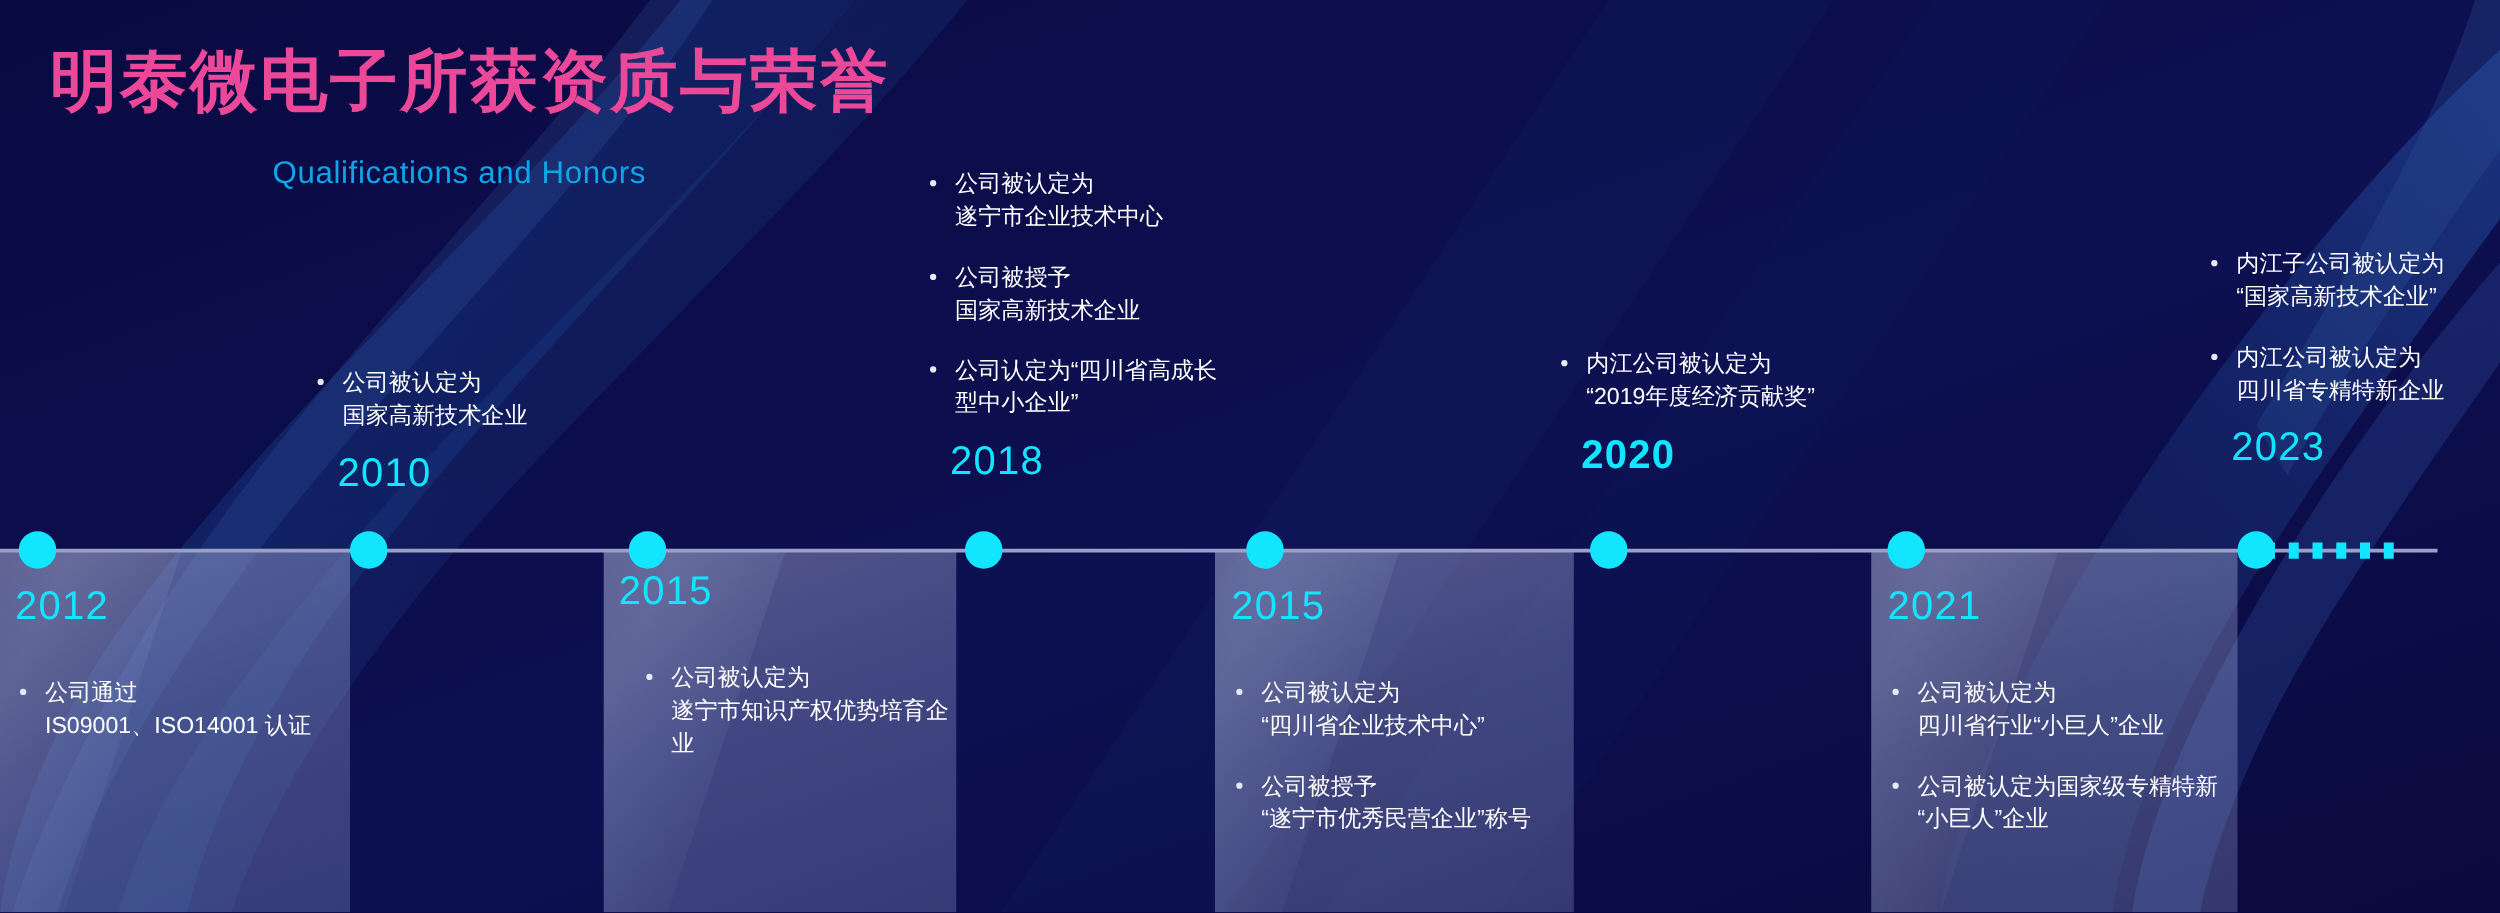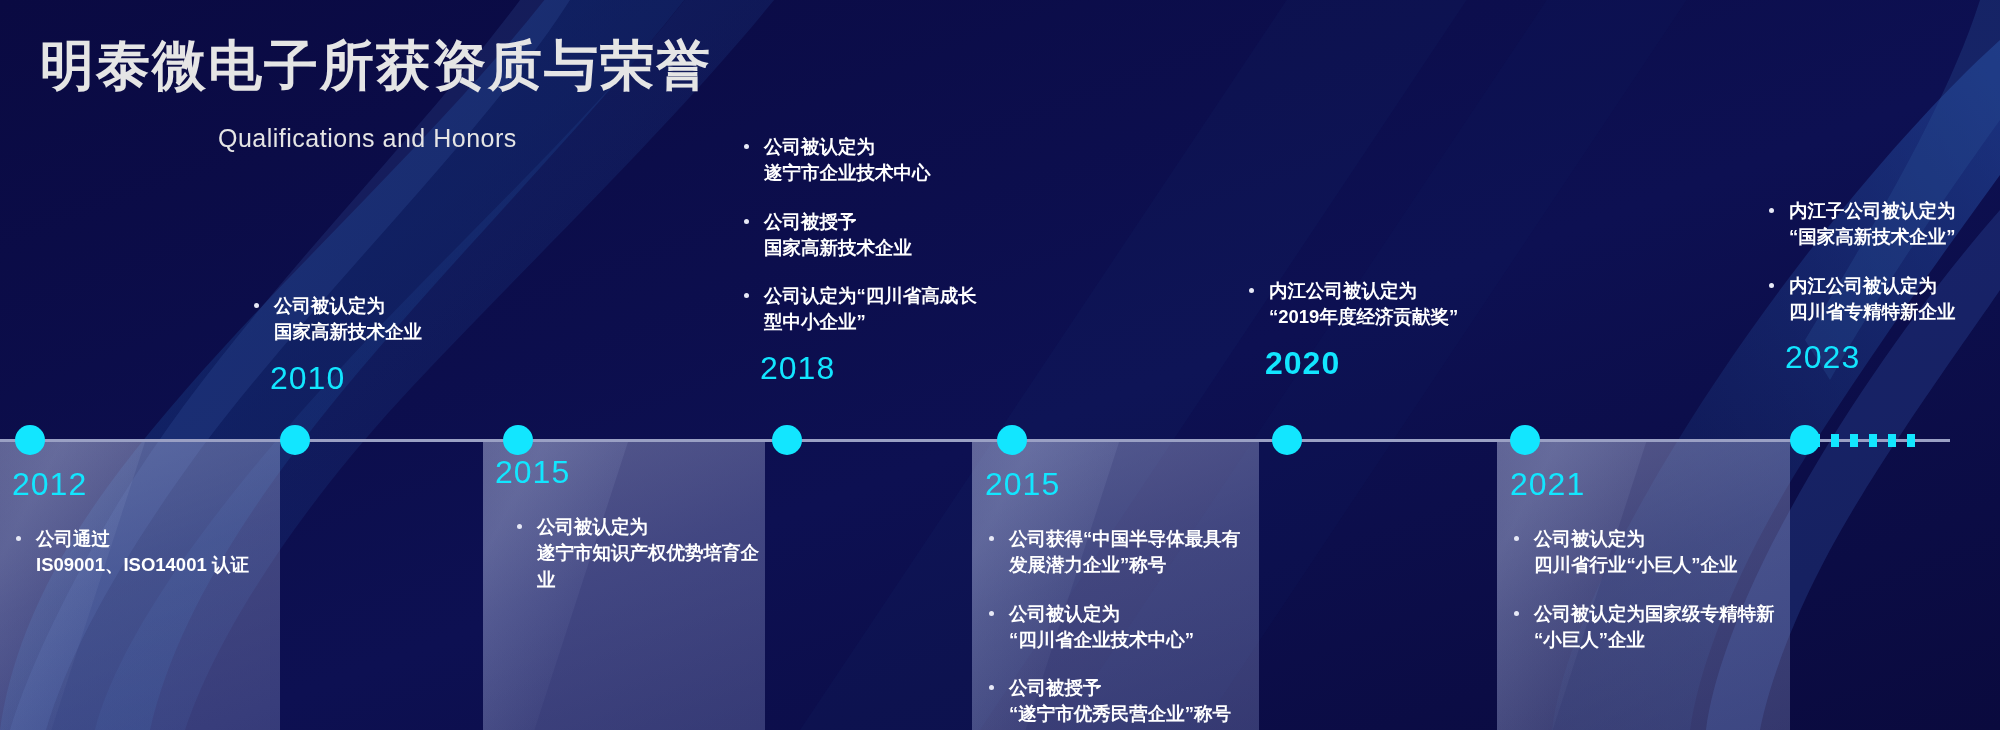--- a/index.html
+++ b/index.html
@@ -10,26 +10,26 @@
     -webkit-font-smoothing:antialiased;
   }
   #stage{position:relative;width:2000px;height:730px;overflow:hidden;background:#0a0a42;}
 
   
   .bgsvg{position:absolute;inset:0;width:2000px;height:730px;}
 
   
   .title{
     position:absolute;left:40px;top:36px;
-    font-size:54px;font-weight:bold;color:#e5e5e5;
+    font-size:54px;font-weight:bold;color:#ec4899;
     letter-spacing:2px;white-space:nowrap;line-height:1.1;
   }
   .subtitle{
     position:absolute;left:218px;top:124px;
-    font-size:25px;color:#e5e5e5;white-space:nowrap;letter-spacing:.5px;
+    font-size:25px;color:#0ea5e9;white-space:nowrap;letter-spacing:.5px;
   }
 
   
   .axis{
     position:absolute;left:0;top:439px;width:1950px;height:3px;
     background:#9aa0c4;
   }
   .axis-dashes{
     position:absolute;top:434px;left:1812px;
     display:flex;gap:11px;
@@ -51,25 +51,25 @@
     content:"";position:absolute;left:-40%;top:-30%;width:70%;height:180%;
     background:linear-gradient(100deg,rgba(255,255,255,0) 0%,rgba(190,205,240,.18) 45%,rgba(255,255,255,0) 100%);
     transform:rotate(18deg);
   }
 
   
   .block{position:absolute;}
   .year{
     color:#12e6ff;font-size:32px;line-height:1;letter-spacing:1px;
   }
-  .year.below{margin-bottom:26px;}
+  .year.below{margin-bottom:41px;}
   ul.bullets{list-style:none;margin:0;padding:0;}
   ul.bullets li{
     position:relative;padding-left:24px;margin-bottom:22px;
-    color:#ffffff;font-size:18.5px;line-height:1.42;white-space:pre-line;font-weight:bold;
+    color:#ffffff;font-size:18.5px;line-height:1.42;white-space:pre-line;
   }
   ul.bullets li:last-child{margin-bottom:0;}
   ul.bullets li::before{
     content:"";position:absolute;left:4px;top:10px;
     width:5px;height:5px;border-radius:50%;background:#e7e9f6;
   }
   .above .year{margin-top:14px;}
 </style>
 </head>
 <body>
@@ -171,22 +171,20 @@
 国家高新技术企业</li>
       <li>公司认定为“四川省高成长
 型中小企业”</li>
     </ul>
     <div class="year" style="margin-top:16px;margin-left:20px;">2018</div>
   </div>
 
   <div class="block" style="left:985px;top:468px;width:278px;">
     <div class="year below">2015</div>
     <ul class="bullets">
-      <li>公司获得“中国半导体最具有
-发展潜力企业”称号</li>
       <li>公司被认定为
 “四川省企业技术中心”</li>
       <li>公司被授予
 “遂宁市优秀民营企业”称号</li>
     </ul>
   </div>
 
   <div class="block above" style="left:1245px;top:278px;width:300px;">
     <ul class="bullets">
       <li>内江公司被认定为

